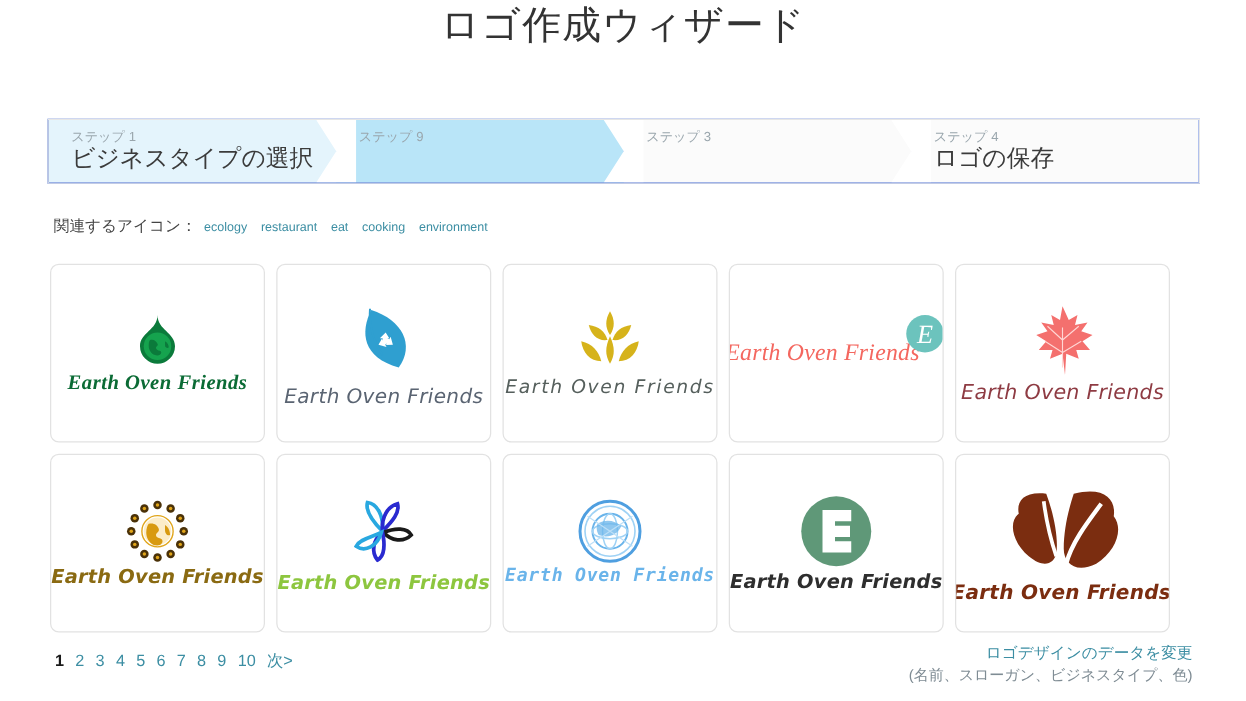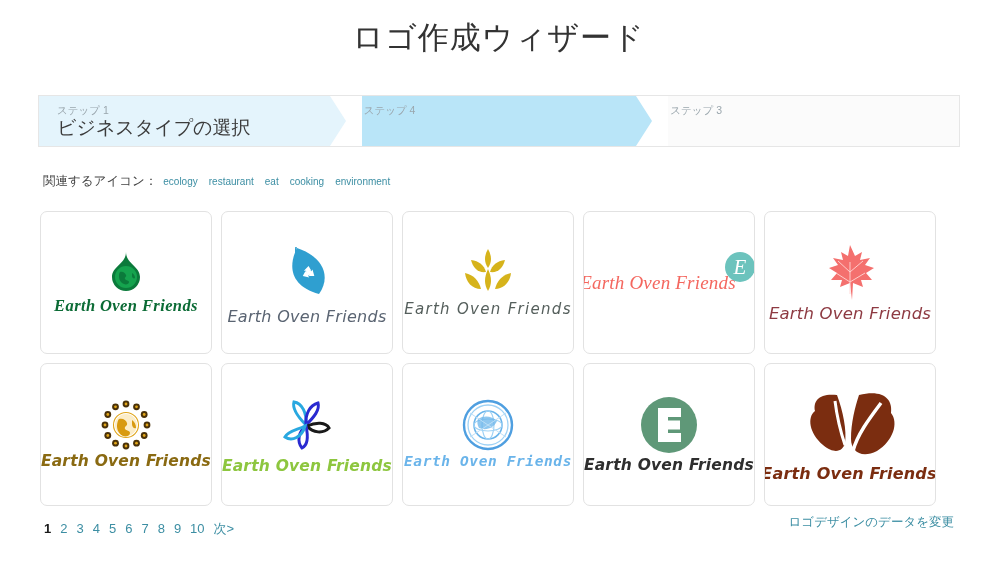--- a/index.html
+++ b/index.html
@@ -12,21 +12,20 @@
   }
   .page { position: relative; width: 997px; height: 561px; }
 
   
   .title {
     text-align: center;
     font-size: 31px;
     color: #333333;
     font-weight: 400;
     letter-spacing: 1px;
-    padding-top: 18px;
     line-height: 40px;
   }
 
   
   .steps-wrap {
     position: absolute;
     left: 38px; top: 95px;
     width: 922px; height: 52px;
     border: 1px solid #e6e6e6;
     background: #1d4ed8;
@@ -195,33 +194,38 @@
     <div class="step done">
       <div class="num">ステップ 1</div>
       <div class="lbl">ビジネスタイプの選択</div>
       <svg class="chev" viewBox="0 0 32 52" preserveAspectRatio="none">
         <polygon points="0,0 32,0 32,52 0,52 16,26" fill="#ffffff"></polygon>
         <polygon points="16,0 32,0 32,52 16,52 32,26" fill="#b9e5f8" style="display:none"></polygon>
       </svg>
     </div>
 
     <div class="step current">
-      <div class="num">ステップ 4</div>
+      <div class="num">ステップ 9</div>
       <svg class="chev" viewBox="0 0 32 52" preserveAspectRatio="none">
         <polygon points="0,0 32,0 32,52 0,52 16,26" fill="#ffffff"></polygon>
       </svg>
     </div>
 
     <div class="step todo">
       <div class="num">ステップ 3</div>
       <svg class="chev" viewBox="0 0 32 52" preserveAspectRatio="none">
         <polygon points="0,0 32,0 32,52 0,52 16,26" fill="#ffffff"></polygon>
       </svg>
     </div>
 
+    <div class="step todo">
+      <div class="num">ステップ 4</div>
+      <div class="lbl">ロゴの保存</div>
+
+    </div>
   </div>
 
   <div class="tagrow">
     <span>関連するアイコン：</span><span class="tags"><a href="#">ecology</a><a href="#">restaurant</a><a href="#">eat</a><a href="#">cooking</a><a href="#">environment</a></span>
   </div>
 
 
   <div class="grid">
 
     <div class="card">
@@ -381,15 +385,16 @@
     </div>
 
   </div>
 
   <div class="pager">
     <span class="cur">1</span><a href="#">2</a><a href="#">3</a><a href="#">4</a><a href="#">5</a><a href="#">6</a><a href="#">7</a><a href="#">8</a><a href="#">9</a><a href="#">10</a><a href="#" class="next">次&gt;</a>
   </div>
 
   <div class="editlink">
     <a href="#" class="a1">ロゴデザインのデータを変更</a>
+    <span class="a2">(名前、スローガン、ビジネスタイプ、色)</span>
   </div>
 
 </div>
 
 </body></html>

